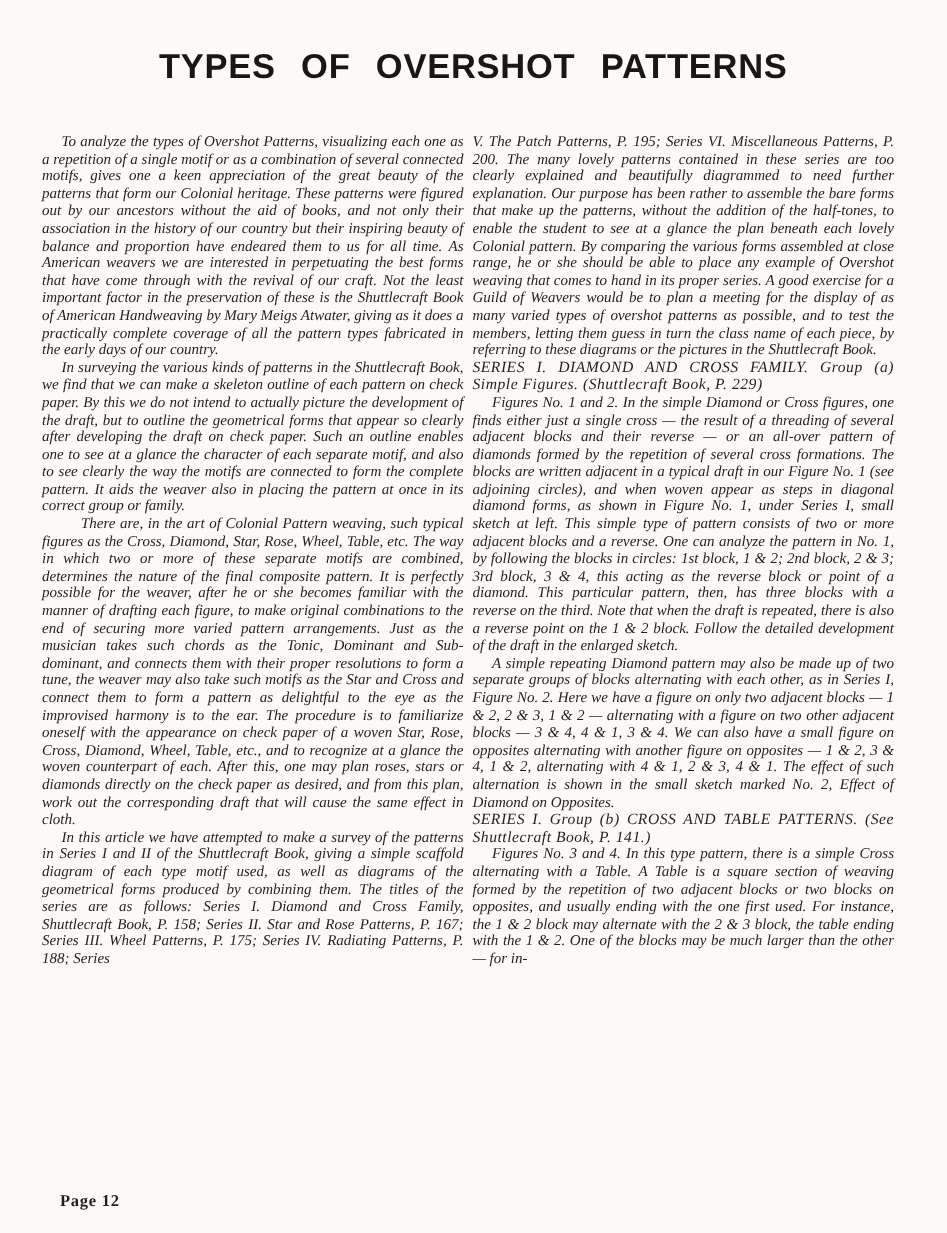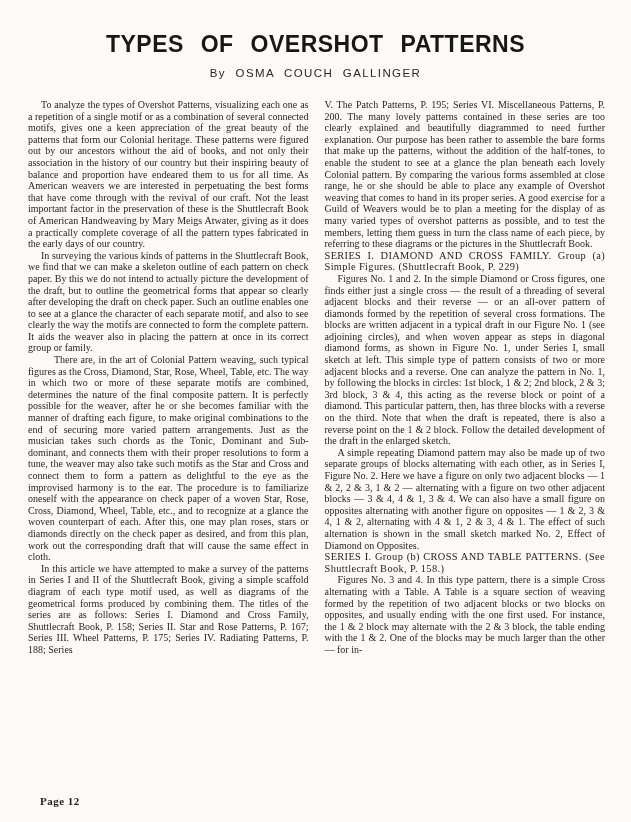--- a/index.html
+++ b/index.html
@@ -35,22 +35,23 @@
   .byline {
     margin-top: 9px;
     font-family: "Liberation Sans", "DejaVu Sans", sans-serif;
     font-size: 11.5px;
     letter-spacing: 1.4px;
     word-spacing: 5px;
     color: #2a2824;
   }
   .columns {
     display: flex;
-    gap: 16px;
-    margin: 20px 26px 0 28px;
+    gap: 6px;
+    margin: 31px 26px 0 28px;
+    font-style: italic;
   }
   .col {
     width: 281px;
     font-family: "Liberation Serif", "DejaVu Serif", serif;
     font-size: 10px;
     line-height: 11.6px;
     text-align: justify;
     color: #211f1c;
   }
   .col p {
@@ -77,38 +78,37 @@
     color: #211f1c;
   }
 </style>
 </head>
 <body>
 
 <div class="page">
 
   <header>
     <h1 class="title">TYPES OF OVERSHOT PATTERNS</h1>
-    <div class="byline">By OSMA COUCH GALLINGER</div>
   </header>
 
   <main class="columns">
 
     <div class="col">
       <p class="indent">To analyze the types of Overshot Patterns, visualizing each one as a repetition of a single motif or as a combination of several connected motifs, gives one a keen appreciation of the great beauty of the patterns that form our Colonial heritage. These patterns were figured out by our ancestors without the aid of books, and not only their association in the history of our country but their inspiring beauty of balance and proportion have endeared them to us for all time. As American weavers we are interested in perpetuating the best forms that have come through with the revival of our craft. Not the least important factor in the preservation of these is the Shuttlecraft Book of American Handweaving by Mary Meigs Atwater, giving as it does a practically complete coverage of all the pattern types fabricated in the early days of our country.</p>
       <p class="indent">In surveying the various kinds of patterns in the Shuttlecraft Book, we find that we can make a skeleton outline of each pattern on check paper. By this we do not intend to actually picture the development of the draft, but to outline the geometrical forms that appear so clearly after developing the draft on check paper. Such an outline enables one to see at a glance the character of each separate motif, and also to see clearly the way the motifs are connected to form the complete pattern. It aids the weaver also in placing the pattern at once in its correct group or family.</p>
       <p class="deep">There are, in the art of Colonial Pattern weaving, such typical figures as the Cross, Diamond, Star, Rose, Wheel, Table, etc. The way in which two or more of these separate motifs are combined, determines the nature of the final composite pattern. It is perfectly possible for the weaver, after he or she becomes familiar with the manner of drafting each figure, to make original combinations to the end of securing more varied pattern arrangements. Just as the musician takes such chords as the Tonic, Dominant and Sub-dominant, and connects them with their proper resolutions to form a tune, the weaver may also take such motifs as the Star and Cross and connect them to form a pattern as delightful to the eye as the improvised harmony is to the ear. The procedure is to familiarize oneself with the appearance on check paper of a woven Star, Rose, Cross, Diamond, Wheel, Table, etc., and to recognize at a glance the woven counterpart of each. After this, one may plan roses, stars or diamonds directly on the check paper as desired, and from this plan, work out the corresponding draft that will cause the same effect in cloth.</p>
       <p class="indent">In this article we have attempted to make a survey of the patterns in Series I and II of the Shuttlecraft Book, giving a simple scaffold diagram of each type motif used, as well as diagrams of the geometrical forms produced by combining them. The titles of the series are as follows: Series I. Diamond and Cross Family, Shuttlecraft Book, P. 158; Series II. Star and Rose Patterns, P. 167; Series III. Wheel Patterns, P. 175; Series IV. Radiating Patterns, P. 188; Series</p>
     </div>
 
     <div class="col">
       <p class="noindent">V. The Patch Patterns, P. 195; Series VI. Miscellaneous Patterns, P. 200. The many lovely patterns contained in these series are too clearly explained and beautifully diagrammed to need further explanation. Our purpose has been rather to assemble the bare forms that make up the patterns, without the addition of the half-tones, to enable the student to see at a glance the plan beneath each lovely Colonial pattern. By comparing the various forms assembled at close range, he or she should be able to place any example of Overshot weaving that comes to hand in its proper series. A good exercise for a Guild of Weavers would be to plan a meeting for the display of as many varied types of overshot patterns as possible, and to test the members, letting them guess in turn the class name of each piece, by referring to these diagrams or the pictures in the Shuttlecraft Book.</p>
       <p class="heading">SERIES I. DIAMOND AND CROSS FAMILY. Group (a) Simple Figures. (Shuttlecraft Book, P. 229)</p>
       <p class="indent">Figures No. 1 and 2. In the simple Diamond or Cross figures, one finds either just a single cross — the result of a threading of several adjacent blocks and their reverse — or an all-over pattern of diamonds formed by the repetition of several cross formations. The blocks are written adjacent in a typical draft in our Figure No. 1 (see adjoining circles), and when woven appear as steps in diagonal diamond forms, as shown in Figure No. 1, under Series I, small sketch at left. This simple type of pattern consists of two or more adjacent blocks and a reverse. One can analyze the pattern in No. 1, by following the blocks in circles: 1st block, 1 &amp; 2; 2nd block, 2 &amp; 3; 3rd block, 3 &amp; 4, this acting as the reverse block or point of a diamond. This particular pattern, then, has three blocks with a reverse on the third. Note that when the draft is repeated, there is also a reverse point on the 1 &amp; 2 block. Follow the detailed development of the draft in the enlarged sketch.</p>
       <p class="indent">A simple repeating Diamond pattern may also be made up of two separate groups of blocks alternating with each other, as in Series I, Figure No. 2. Here we have a figure on only two adjacent blocks — 1 &amp; 2, 2 &amp; 3, 1 &amp; 2 — alternating with a figure on two other adjacent blocks — 3 &amp; 4, 4 &amp; 1, 3 &amp; 4. We can also have a small figure on opposites alternating with another figure on opposites — 1 &amp; 2, 3 &amp; 4, 1 &amp; 2, alternating with 4 &amp; 1, 2 &amp; 3, 4 &amp; 1. The effect of such alternation is shown in the small sketch marked No. 2, Effect of Diamond on Opposites.</p>
-      <p class="heading">SERIES I. Group (b) CROSS AND TABLE PATTERNS. (See Shuttlecraft Book, P. 158.)</p>
+      <p class="heading">SERIES I. Group (b) CROSS AND TABLE PATTERNS. (See Shuttlecraft Book, P. 141.)</p>
       <p class="indent">Figures No. 3 and 4. In this type pattern, there is a simple Cross alternating with a Table. A Table is a square section of weaving formed by the repetition of two adjacent blocks or two blocks on opposites, and usually ending with the one first used. For instance, the 1 &amp; 2 block may alternate with the 2 &amp; 3 block, the table ending with the 1 &amp; 2. One of the blocks may be much larger than the other — for in-</p>
     </div>
 
   </main>
 
   <footer>
     <div class="page-number">Page 12</div>
   </footer>
 
 </div>

